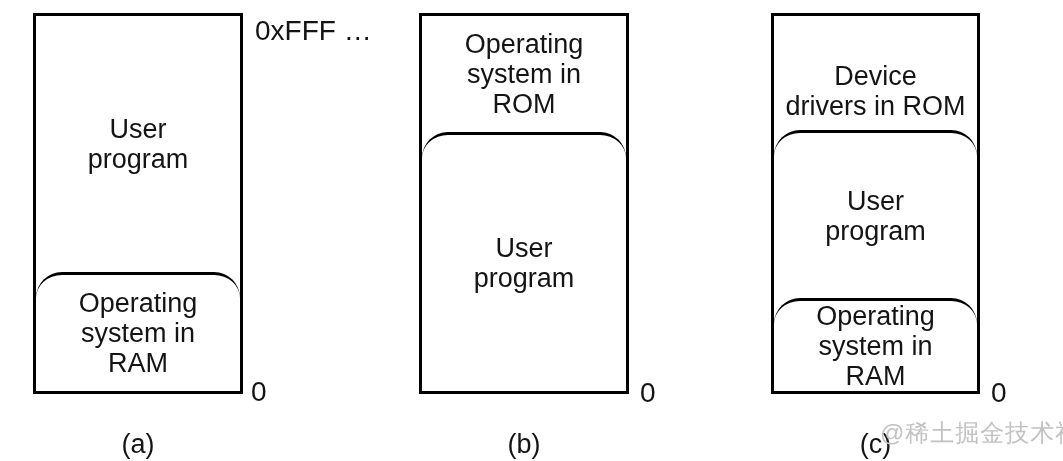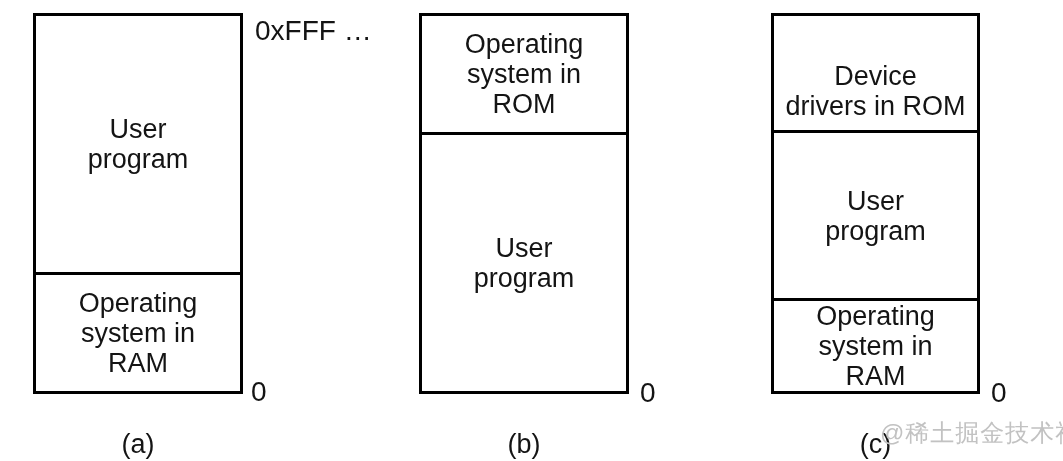--- a/index.html
+++ b/index.html
@@ -27,20 +27,21 @@
   .section {
     box-sizing: border-box;
     display: flex;
     align-items: center;
     justify-content: center;
     text-align: center;
     white-space: pre-line;
     font-size: 27px;
     line-height: 30px;
     color: #141414;
+    border-radius: 26px;
   }
   .section.divided {
     border-top: 3px solid #000000;
   }
   .addr-label {
     position: absolute;
     font-size: 28px;
     line-height: 30px;
     color: #141414;
     white-space: nowrap;

